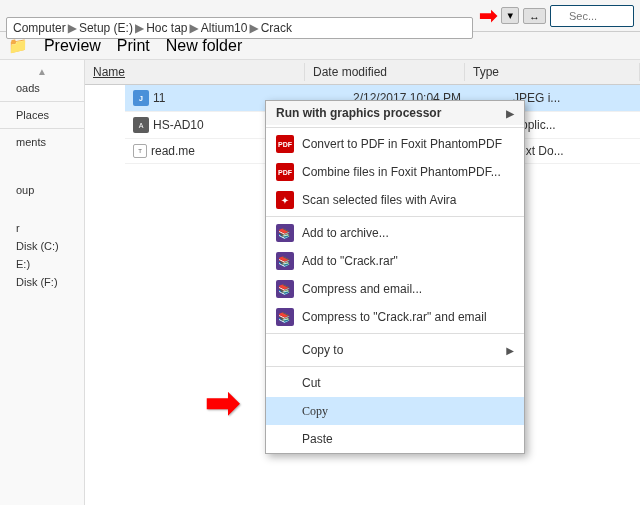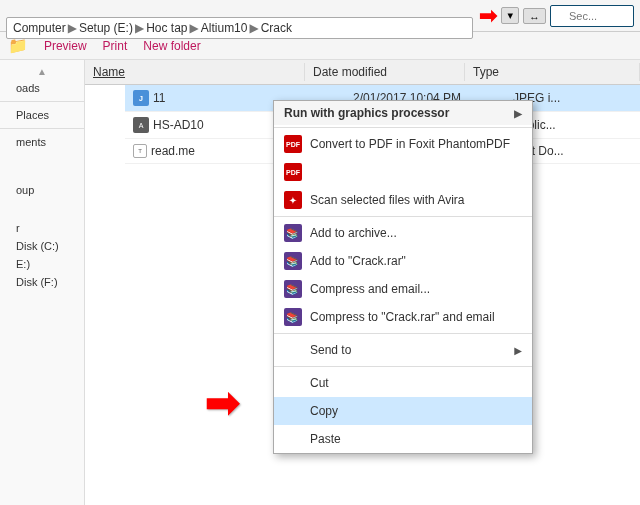--- a/index.html
+++ b/index.html
@@ -73,22 +73,22 @@
       border-bottom: 1px solid #ddd;
       padding: 4px 8px;
       height: 28px;
       gap: 16px;
     }
     .toolbar-item {
       display: flex;
       align-items: center;
       gap: 4px;
       cursor: pointer;
-      font-size: 12px;
-      color: #be185d;
+      font-size: 16px;
+      color: #000000;
     }
 
     
     .main-layout {
       display: flex;
       height: calc(505px - 60px);
     }
 
     
     .sidebar {
@@ -219,39 +219,40 @@
       align-items: center;
       justify-content: center;
       font-size: 6px;
       color: #666;
     }
 
     
     .context-menu {
       position: absolute;
       top: 40px;
-      left: 188px;
+      left: 180px;
       width: 260px;
       background: white;
       border: 1px solid #aaa;
       box-shadow: 3px 3px 8px rgba(0,0,0,0.3);
       z-index: 100;
       font-size: 12px;
     }
     .ctx-item {
       display: flex;
       align-items: center;
       padding: 5px 10px;
       cursor: pointer;
       gap: 8px;
       color: #333;
     }
     .ctx-item.highlighted {
       background: #cde8ff;
       font-weight: normal;
+      font-family: Liberation Serif, serif;
     }
     .ctx-item.section-header {
       font-weight: bold;
       background: #f5f5f5;
       justify-content: space-between;
     }
     .ctx-divider {
       border-top: 1px solid #ddd;
       margin: 2px 0;
     }
@@ -361,21 +362,21 @@
       <div class="col-header col-name">Name</div>
       <div class="col-header col-date">Date modified</div>
       <div class="col-header col-type">Type</div>
     </div>
 
     <div class="file-row selected">
       <div class="file-cell file-cell-name">
         <span class="file-icon icon-jpeg">J</span>
         <span>11</span>
       </div>
-      <div class="file-cell file-cell-date">2/01/2017 10:04 PM</div>
+      <div class="file-cell file-cell-date">2/12/2017 10:04 PM</div>
       <div class="file-cell file-cell-type">JPEG i...</div>
     </div>
 
     <div class="file-row">
       <div class="file-cell file-cell-name">
         <span class="file-icon icon-app">A</span>
         <span>HS-AD10</span>
       </div>
       <div class="file-cell file-cell-date">2/11/2011 6:11 PM</div>
       <div class="file-cell file-cell-type">Applic...</div>
@@ -400,20 +401,21 @@
 
       <div class="ctx-divider"></div>
 
       <div class="ctx-item">
         <span class="ctx-icon ctx-icon-pdf">PDF</span>
         <span>Convert to PDF in Foxit PhantomPDF</span>
       </div>
 
       <div class="ctx-item">
         <span class="ctx-icon ctx-icon-pdf">PDF</span>
+        <span>Combine files in Foxit PhantomPDF...</span>
       </div>
 
       <div class="ctx-item">
         <span class="ctx-icon ctx-icon-avira" style="background:#cc0000; color:white; border-radius:2px; font-size:10px;">✦</span>
         <span>Scan selected files with Avira</span>
       </div>
 
       <div class="ctx-divider"></div>
 
       <div class="ctx-item">
@@ -433,21 +435,21 @@
 
       <div class="ctx-item">
         <span class="ctx-icon ctx-icon-winrar" style="font-size:10px;">📚</span>
         <span>Compress to "Crack.rar" and email</span>
       </div>
 
       <div class="ctx-divider"></div>
 
       <div class="ctx-item">
         <span class="ctx-icon"></span>
-        <span>Send to</span>
+        <span>Copy to</span>
         <span class="ctx-arrow">▶</span>
       </div>
 
       <div class="ctx-divider"></div>
 
       <div class="ctx-item">
         <span class="ctx-icon"></span>
         <span>Cut</span>
       </div>
 

